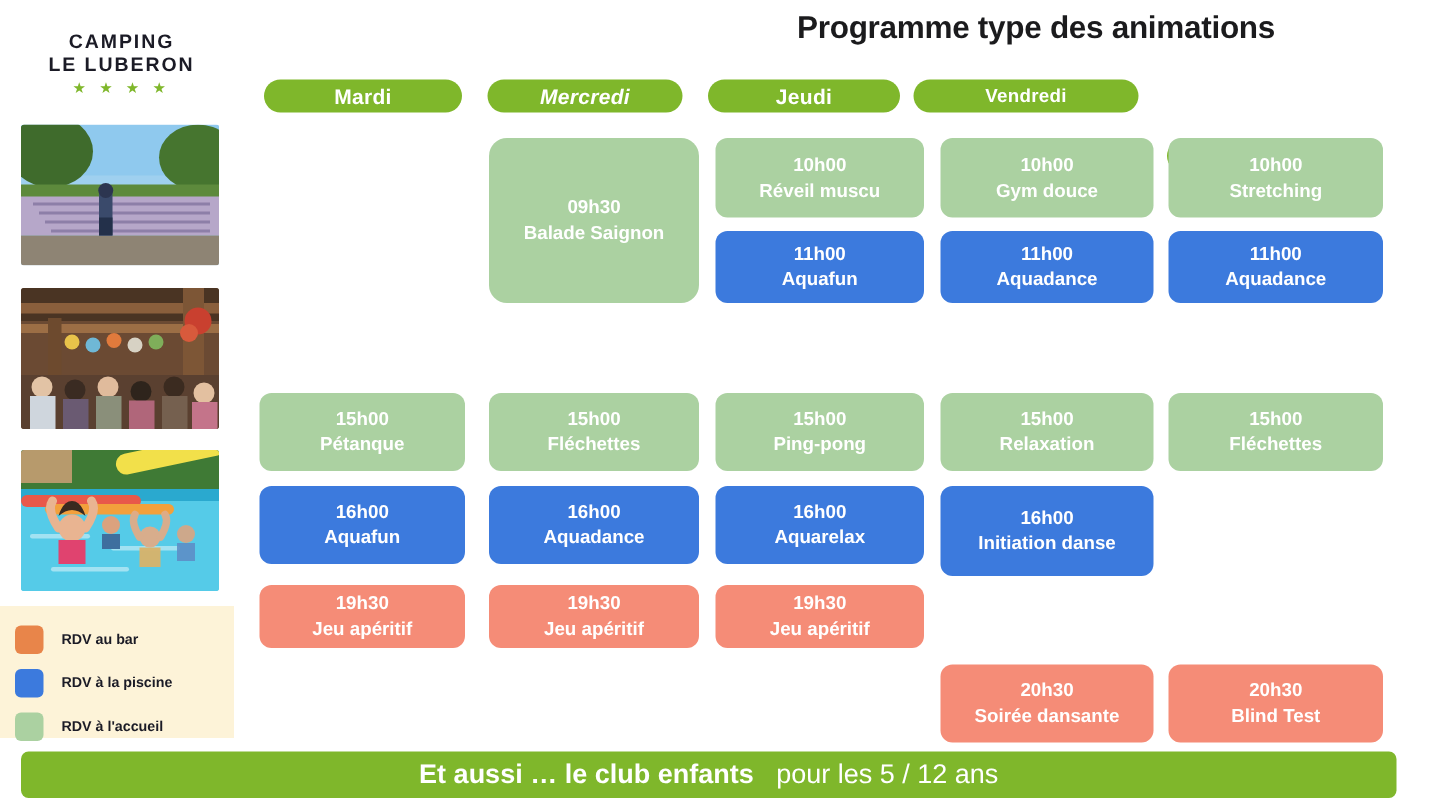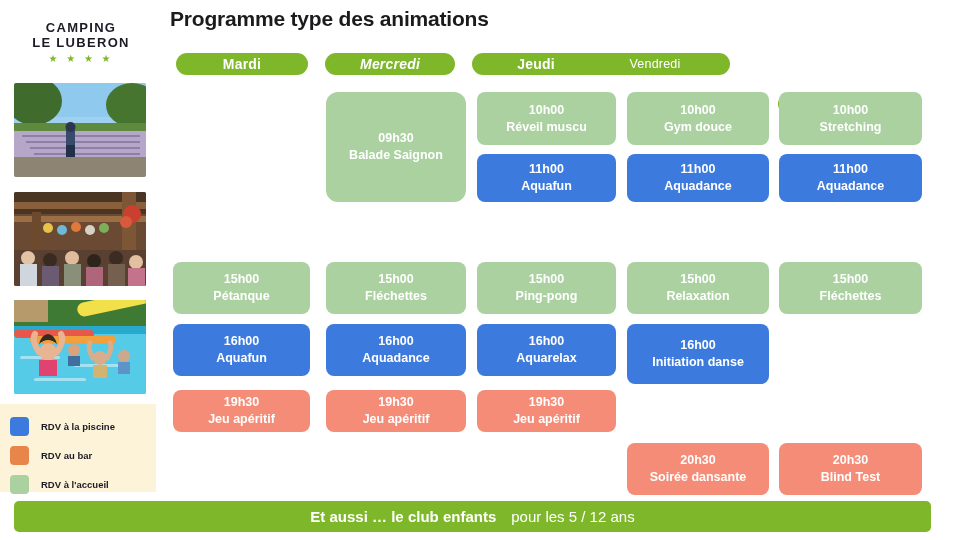--- a/index.html
+++ b/index.html
@@ -9,21 +9,21 @@
     font-family: "Liberation Sans", sans-serif;
     overflow: hidden;
   }
 
   #stage { position: relative; width: 960px; height: 540px; }
 
   
   .page-title {
     position: absolute;
     left: 170px; top: 7px; width: 680px;
-    text-align: left;
+    text-align: right;
     font-size: 21px; font-weight: bold; color: #1b1b1d;
     letter-spacing: -0.2px;
   }
 
   
   .brand { position: absolute; left: 14px; top: 20px; width: 134px; text-align: center; }
   .brand-l1, .brand-l2 {
     font-size: 13px; font-weight: bold; color: #1b1b26;
     letter-spacing: 1.3px; line-height: 15px;
   }
@@ -74,21 +74,21 @@
   .block .n { display: block; }
   .c-pool    { background: #3c7add; }
   .c-bar     { background: #f58c77; }
   .c-welcome { background: #abd1a1; }
 
   
   .footer {
     position: absolute; left: 14px; top: 501px; width: 917px; height: 31px;
     background: #7fb72b; border-radius: 5px;
     display: flex; align-items: center; justify-content: center;
-    color: #ffffff; font-size: 15px;
+    color: #ffffff; font-size: 18px;
   }
   .footer b { font-weight: bold; }
   .footer span.reg { font-weight: normal; margin-left: 15px; }
 </style>
 </head>
 <body>
 
 <div id="stage">
 
   <div class="page-title">Programme type des animations</div>
@@ -187,38 +187,38 @@
         <circle cx="110" cy="56" r="6" fill="#dba582"></circle>
         <rect x="104" y="62" width="12" height="12" fill="#5d8fc7"></rect>
       </g>
       <circle cx="60" cy="50" r="6" fill="#dba27e"></circle>
       <rect x="54" y="56" width="12" height="10" fill="#3e6f9e"></rect>
     </svg>
   </div>
 
   <div class="legend" style="background: rgb(253, 243, 216);">
     <div class="legend-row">
+      <span class="legend-swatch" id="sw1" style="background: rgb(232, 133, 74);"></span>
+      <span class="legend-label">RDV au bar</span>
+    </div>
+    <div class="legend-row">
       <span class="legend-swatch" id="sw0" style="background: rgb(60, 122, 221);"></span>
       <span class="legend-label">RDV à la piscine</span>
-    </div>
-    <div class="legend-row">
-      <span class="legend-swatch" id="sw1" style="background: rgb(232, 133, 74);"></span>
-      <span class="legend-label">RDV au bar</span>
     </div>
     <div class="legend-row">
       <span class="legend-swatch" id="sw2" style="background: rgb(171, 209, 161);"></span>
       <span class="legend-label">RDV à l'accueil</span>
     </div>
   </div>
 
   <div id="grid-layer">
       <div class="day-header" style="left: 176px; top: 53px; width: 132px;">Mardi</div>
       <div class="day-header" style="left: 325px; top: 53px; width: 130px; font-style: italic;">Mercredi</div>
       <div class="day-header" style="left: 472px; top: 53px; width: 128px;">Jeudi</div>
-      <div class="day-header thin" style="left: 580px; top: 53px; width: 150px;">Vendredi</div>
+      <div class="day-header thin" style="left: 609px; top: 53px; width: 150px; font-weight: bold;">Vendredi</div>
       <div class="day-header" style="left: 778px; top: 53px; width: 135px; margin-top: 40px;">Samedi</div>
       <div class="block c-welcome" style="left: 326px; width: 140px; top: 92px; height: 110px; border-radius: 12px;">
         <span class="t">09h30</span>
         <span class="n">Balade Saignon</span>
       </div>
       <div class="block c-welcome" style="left: 477px; width: 139px; top: 92px; height: 53px;">
         <span class="t">10h00</span>
         <span class="n">Réveil muscu</span>
       </div>
       <div class="block c-welcome" style="left: 627px; width: 142px; top: 92px; height: 53px;">

